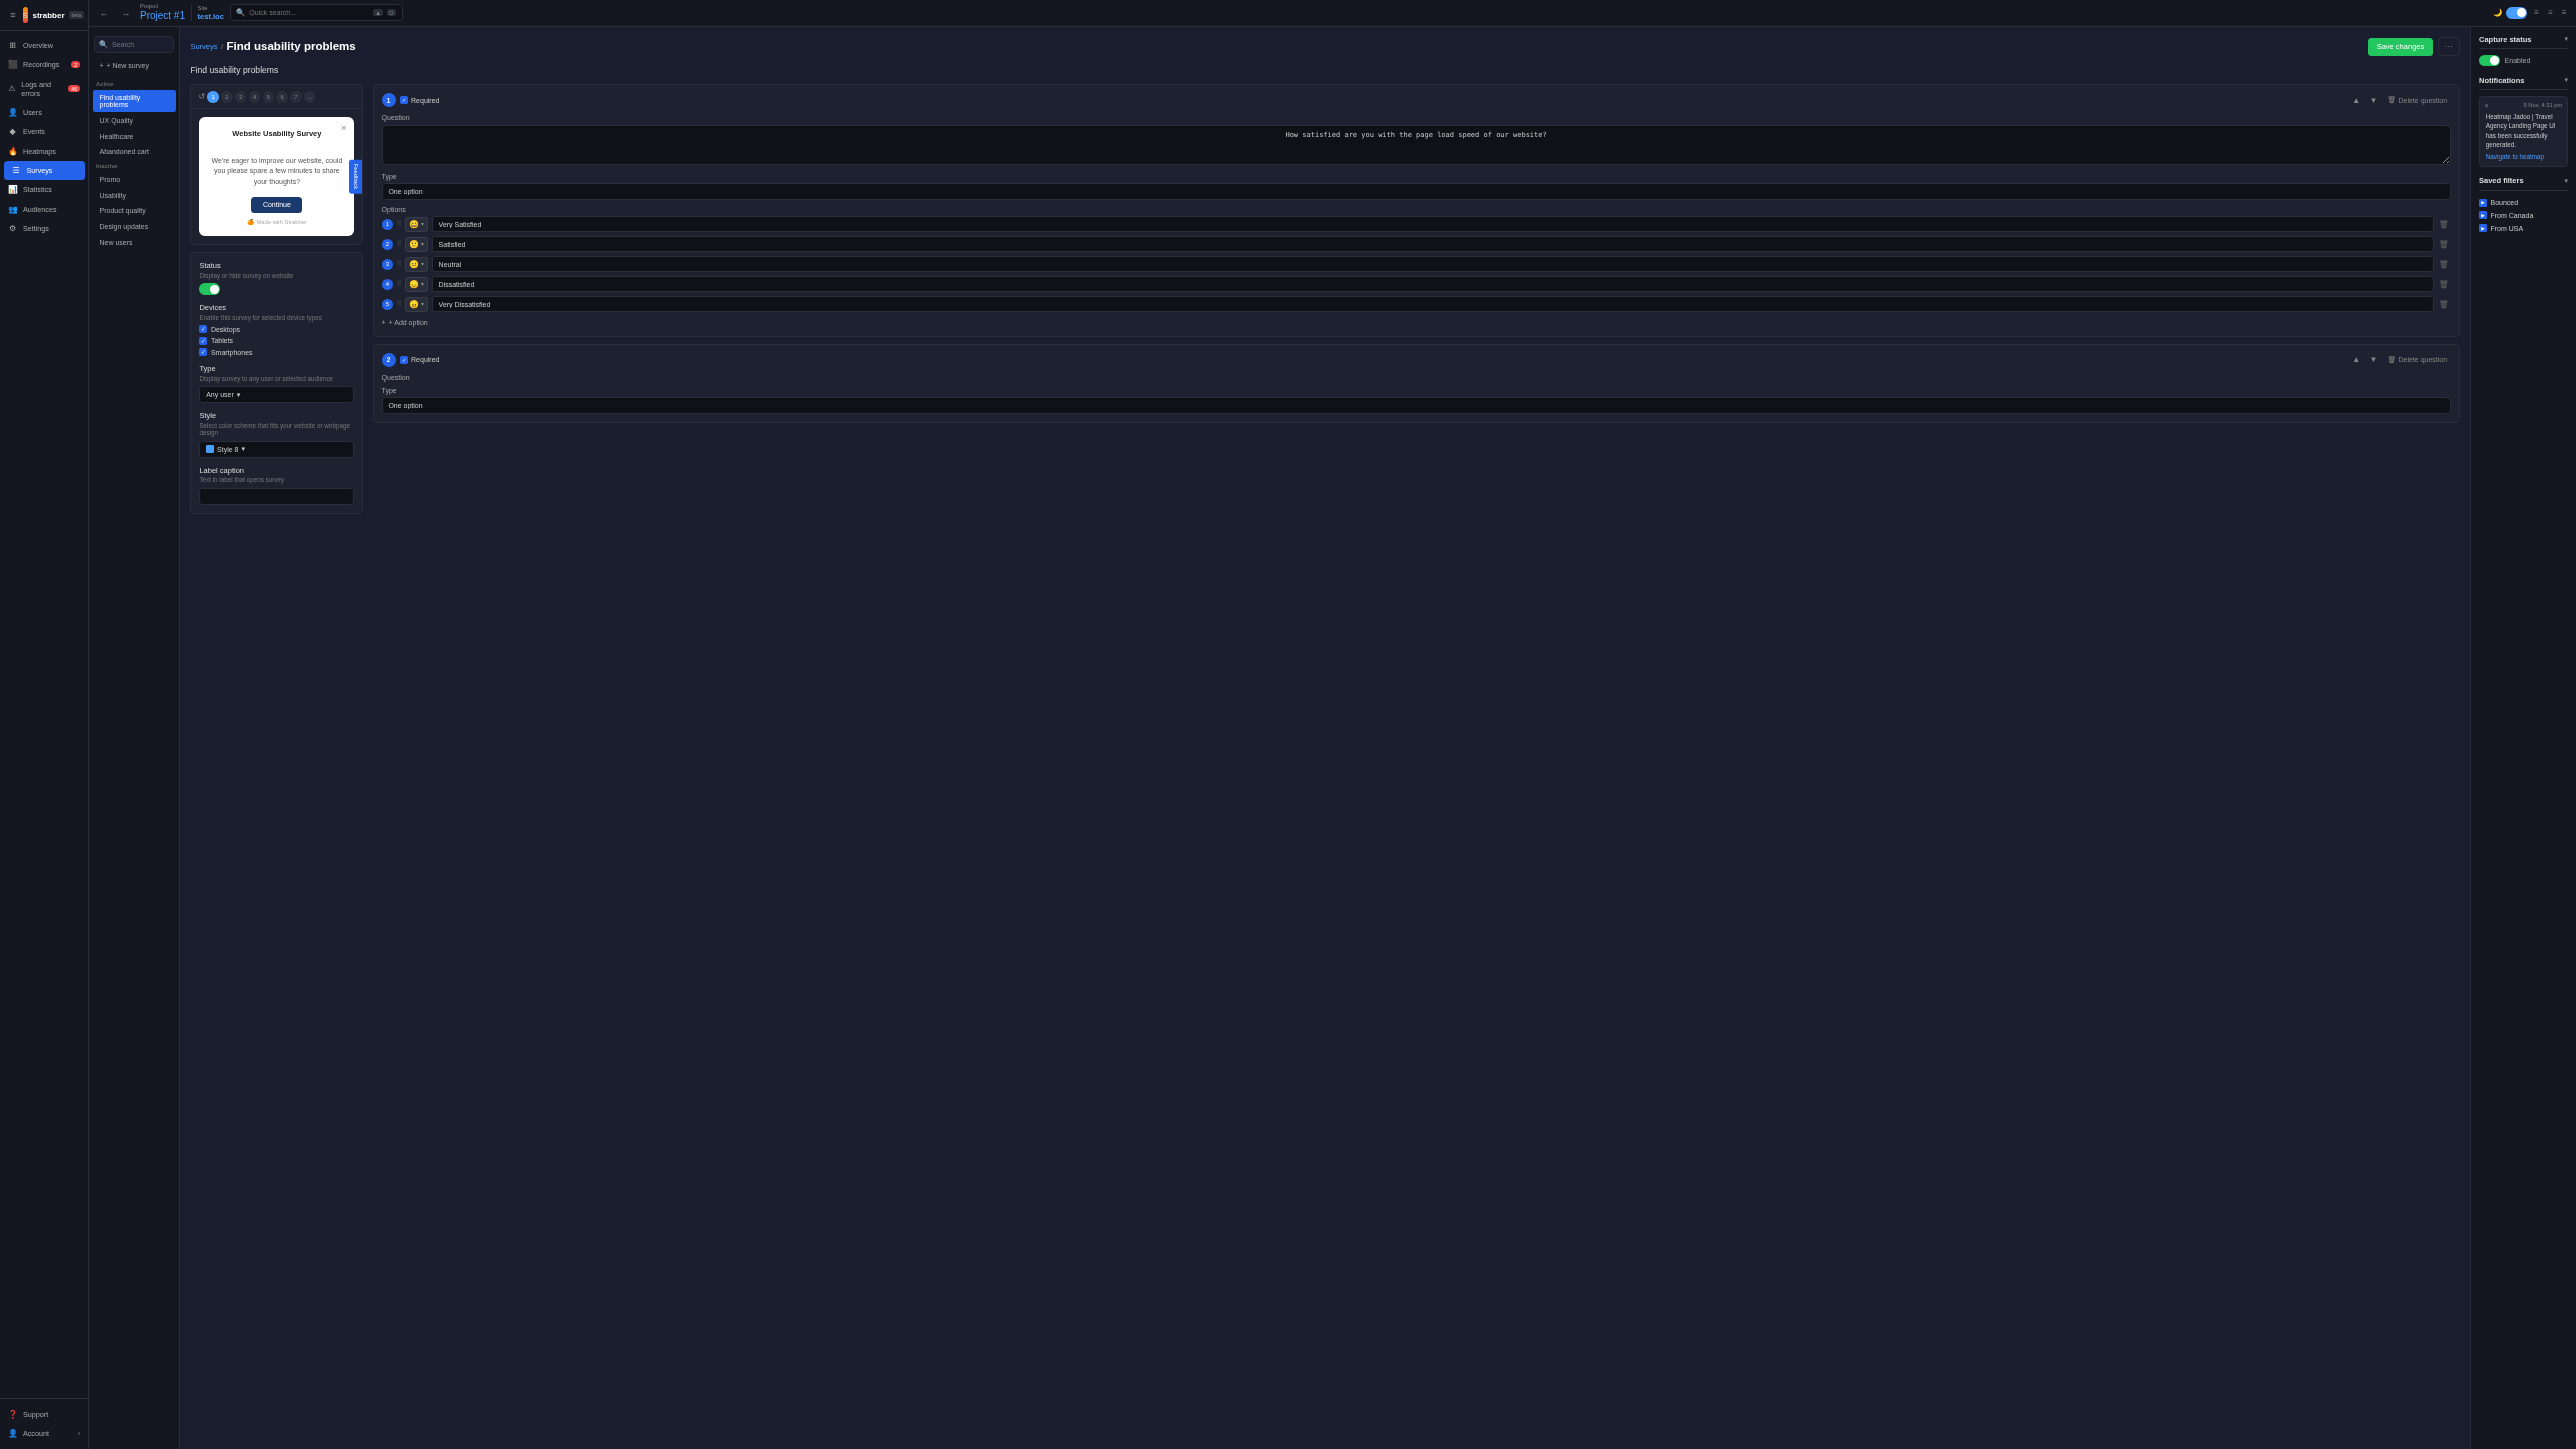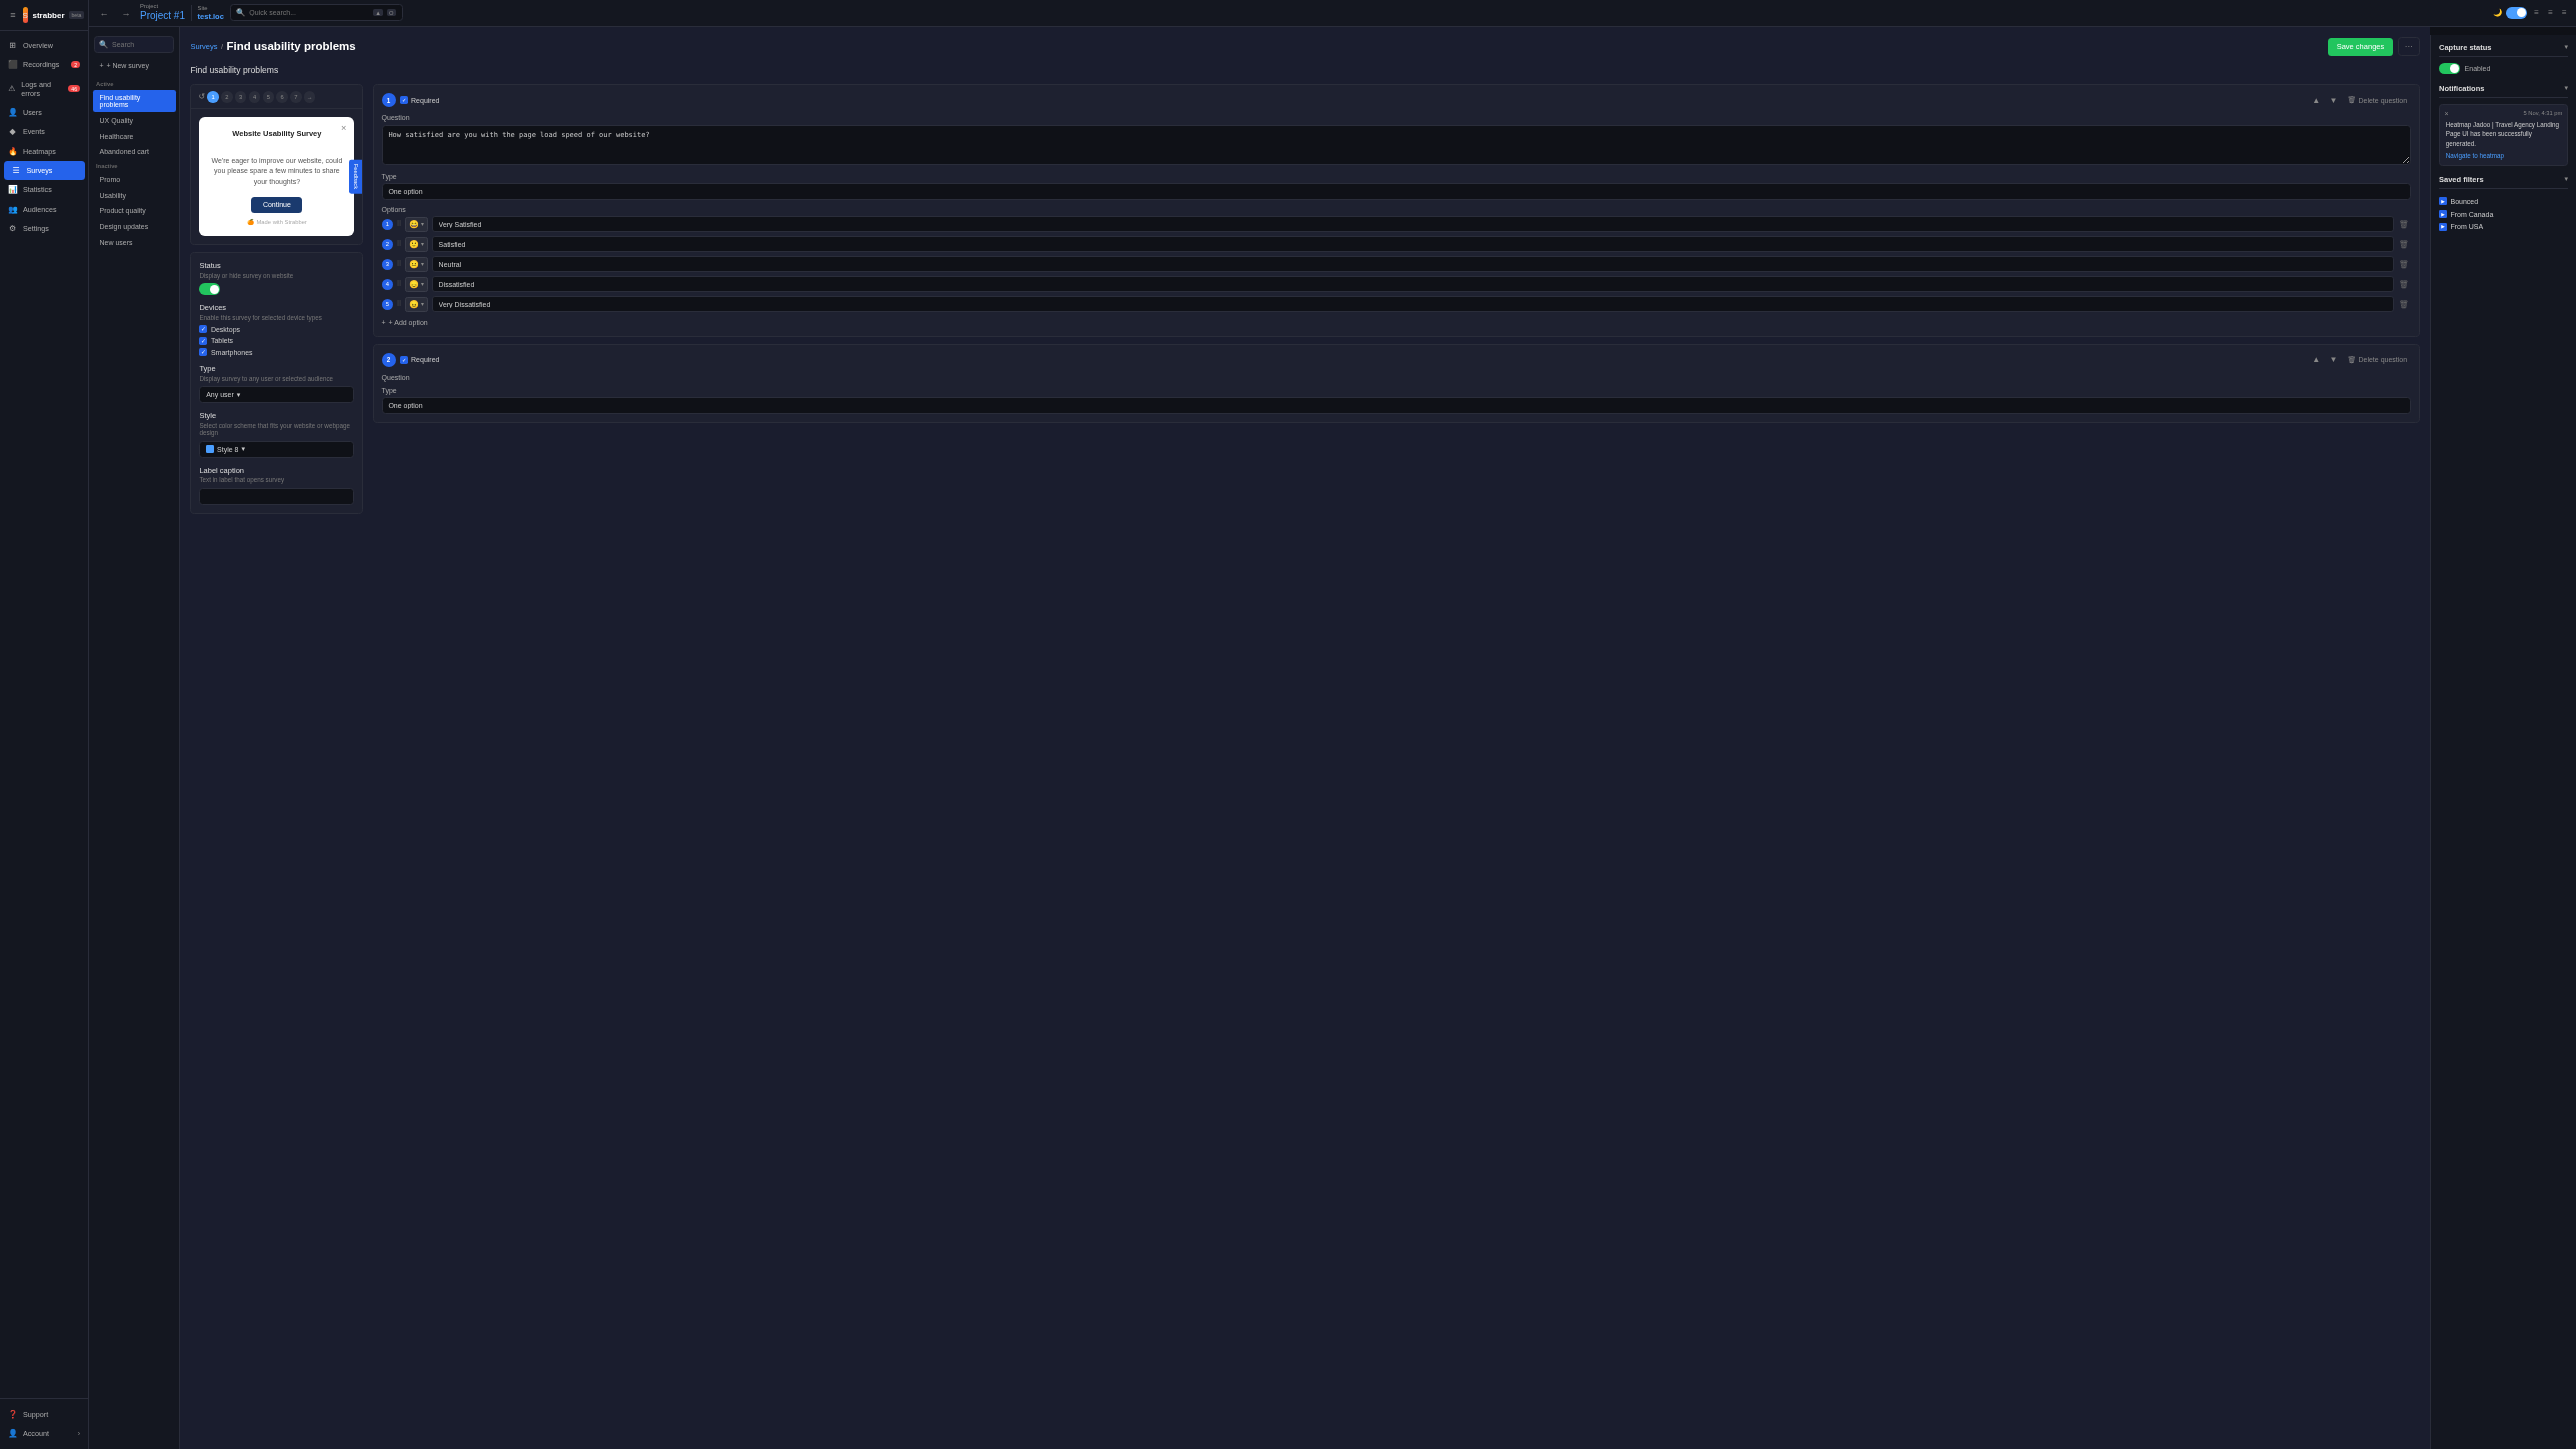--- a/index.html
+++ b/index.html
@@ -6,21 +6,21 @@
     body { font-family: -apple-system, BlinkMacSystemFont, 'Segoe UI', sans-serif; background: #0f1117; color: #e0e0e0; font-size: 7.5px; overflow: hidden; }
 
     
     .app-container { display: flex; height: 100vh; width: 100vw; }
     .sidebar { width: 89px; background: #141720; border-right: 0.6px solid #2a2d3a; display: flex; flex-direction: column; flex-shrink: 0; }
     .main-content { flex: 1; display: flex; flex-direction: column; overflow: hidden; }
     .top-bar { display: flex; align-items: center; height: 26.5px; background: #141720; border-bottom: 0.6px solid #2a2d3a; padding: 0 7px; gap: 5.8px; flex-shrink: 0; }
     .content-area { display: flex; flex: 1; overflow: hidden; }
     .left-panel { width: 91px; background: #141720; border-right: 0.6px solid #2a2d3a; flex-shrink: 0; overflow-y: auto; padding: 5.8px 0; }
     .center-panel { flex: 1; background: #1a1d2e; overflow-y: auto; padding: 10.4px; }
-    .right-panel { width: 146px; background: #141720; border-left: 0.6px solid #2a2d3a; flex-shrink: 0; overflow-y: auto; padding: 8px; margin-top: 8px; }
+    .right-panel { width: 106px; background: #141720; border-left: 0.6px solid #2a2d3a; flex-shrink: 0; overflow-y: auto; padding: 8px; }
 
     
     .sidebar-logo { padding: 7px 8px; display: flex; align-items: center; gap: 4.6px; border-bottom: 0.6px solid #2a2d3a; }
     .logo-icon { width: 16px; height: 16px; background: linear-gradient(135deg, #f59e0b, #ef4444); border-radius: 3.5px; display: flex; align-items: center; justify-content: center; font-size: 8px; }
     .logo-text { color: #fff; font-weight: 700; font-size: 8px; }
     .logo-beta { font-size: 5.2px; color: #888; background: #2a2d3a; padding: 0.6px 2.3px; border-radius: 1.7px; }
     .hamburger-btn { background: none; border: none; color: #888; cursor: pointer; padding: 2.3px; font-size: 9.2px; }
     .sidebar-nav { flex: 1; padding: 4.6px 0; }
     .sidebar-item { display: flex; align-items: center; gap: 5.8px; padding: 5.2px 8px; color: #aaa; cursor: pointer; border-radius: 0; transition: background 0.15s; }
     .sidebar-item.active { background: #2563eb; color: #fff; border-radius: 3.5px; margin: 0 3.5px; }
@@ -107,21 +107,21 @@
     .questions-header { font-size: 8px; font-weight: 600; color: #ddd; margin-bottom: 8px; }
     .question-card { background: #1e2130; border: 0.6px solid #2a2d3a; border-radius: 4.6px; padding: 8px; margin-bottom: 7px; }
     .question-card-header { display: flex; align-items: center; justify-content: space-between; margin-bottom: 7px; }
     .question-number { width: 14px; height: 14px; background: #2563eb; border-radius: 50%; color: #fff; font-size: 6.3px; display: flex; align-items: center; justify-content: center; font-weight: 600; }
     .question-actions { display: flex; align-items: center; gap: 3.5px; }
     .required-check { display: flex; align-items: center; gap: 2.9px; font-size: 7px; color: #ccc; }
     .check-icon-blue { width: 8px; height: 8px; background: #2563eb; border-radius: 1.7px; display: flex; align-items: center; justify-content: center; color: #fff; font-size: 5.2px; }
     .icon-btn { background: none; border: none; color: #888; cursor: pointer; font-size: 8px; padding: 1.7px 2.9px; }
     .delete-btn-text { display: flex; align-items: center; gap: 2.3px; background: none; border: none; color: #888; cursor: pointer; font-size: 7px; padding: 2.3px 3.5px; }
     .field-label { font-size: 7px; color: #aaa; margin-bottom: 3.5px; }
-    .question-textarea { width: 100%; background: #0f1117; border: 0.6px solid #2a2d3a; color: #ccc; padding: 5.2px 5.8px; border-radius: 3.5px; font-size: 7px; resize: vertical; min-height: 40px; outline: none; }
+    .question-textarea { width: 100%; background: #0f1117; border: 0.6px solid #2a2d3a; color: #ccc; padding: 5.2px 5.8px; border-radius: 3.5px; font-size: 7px; resize: vertical; min-height: 40px; outline: none; text-align: center; }
     .type-select { width: 100%; background: #0f1117; border: 0.6px solid #2a2d3a; color: #ccc; padding: 4px 5.8px; border-radius: 3.5px; font-size: 7px; cursor: pointer; appearance: none; outline: none; }
     .options-section { margin-top: 5.8px; }
     .option-row { display: flex; align-items: center; gap: 3.5px; margin-bottom: 4px; }
     .option-number { width: 11.5px; height: 11.5px; background: #2563eb; border-radius: 50%; color: #fff; font-size: 5.8px; display: flex; align-items: center; justify-content: center; flex-shrink: 0; }
     .option-drag { color: #555; font-size: 7px; cursor: grab; }
     .emoji-btn { display: flex; align-items: center; gap: 1.2px; background: #2a2d3a; border: 0.6px solid #3a3d4a; border-radius: 2.3px; padding: 1.7px 3.5px; cursor: pointer; font-size: 8px; }
     .emoji-chevron { font-size: 5.8px; color: #888; }
     .option-input { flex: 1; background: #0f1117; border: 0.6px solid #2a2d3a; color: #ccc; padding: 3.5px 5.8px; border-radius: 2.9px; font-size: 7px; outline: none; }
     .option-delete { background: none; border: none; color: #666; cursor: pointer; font-size: 8px; padding: 1.7px; }
     .add-option-btn { display: flex; align-items: center; gap: 2.9px; background: none; border: none; color: #aaa; cursor: pointer; font-size: 7px; padding: 2.3px 0; margin-top: 2.3px; }

